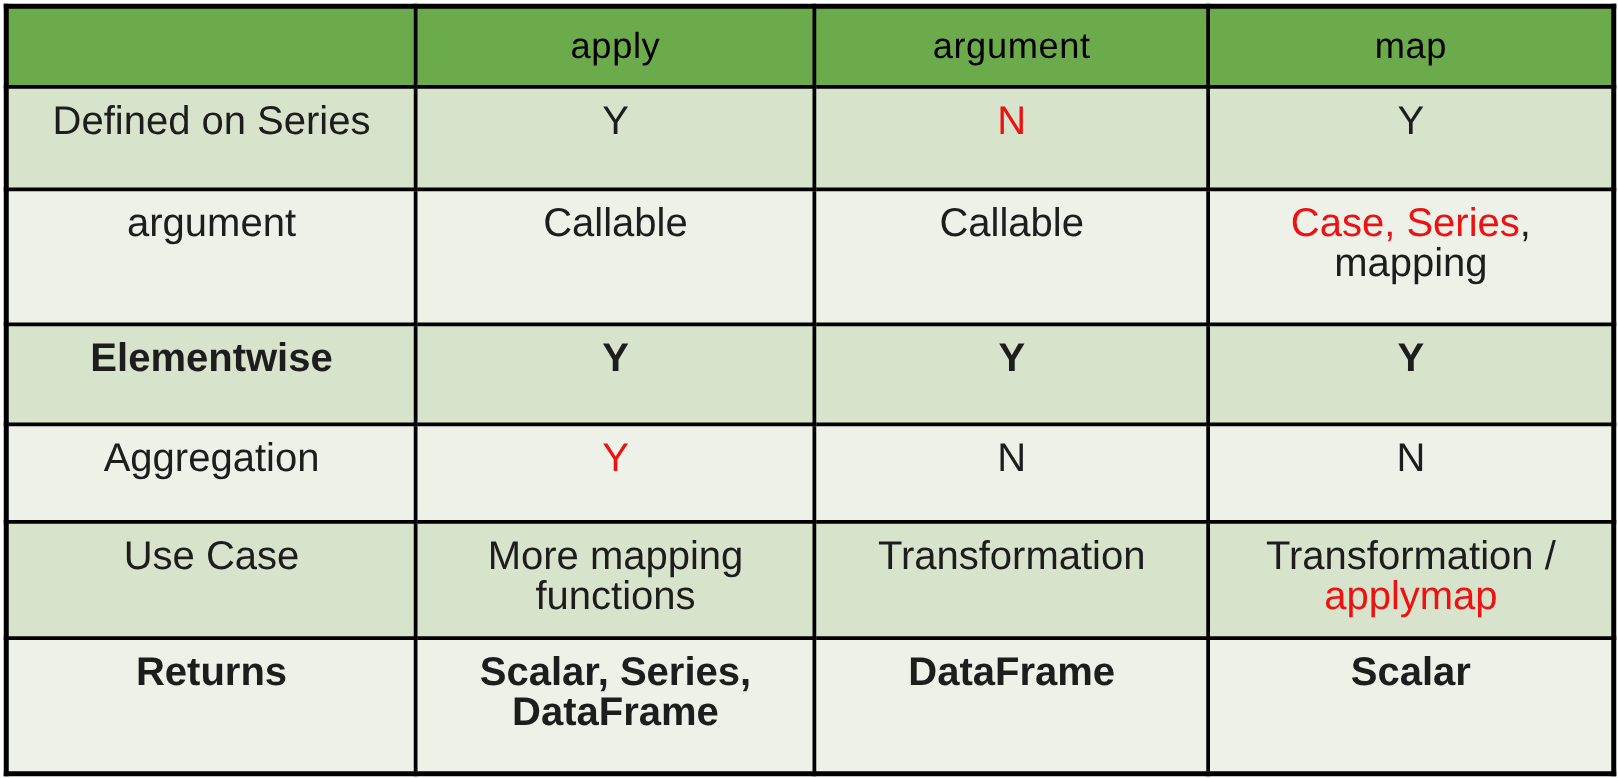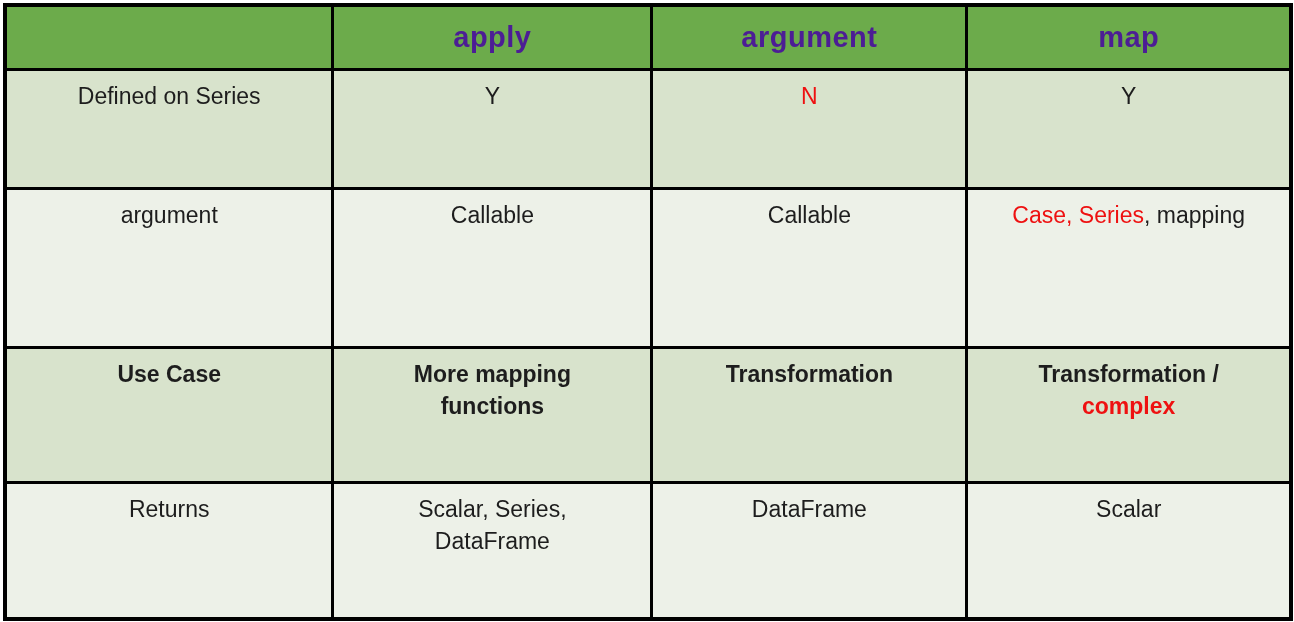--- a/index.html
+++ b/index.html
@@ -31,31 +31,31 @@
   table.cmp col.c3 { width: 24.5%; }
   table.cmp col.c4 { width: 25.2%; }
 
   table.cmp th, table.cmp td {
     border: 3px solid var(--border, #000);
     text-align: center;
     box-sizing: border-box;
   }
   table.cmp thead th {
     background: var(--header-bg, #6cab4b);
-    color: #4c1d95;
+    color: #000000;
     font-size: 29px;
-    font-weight: bold;
+    font-weight: normal;
     vertical-align: middle;
     height: 64px;
     letter-spacing: 0.5px;
   }
   table.cmp tbody td {
     vertical-align: top;
     padding-top: 9px;
-    font-size: 23px;
+    font-size: 32px;
     line-height: 32px;
     color: var(--text, #1d1d1d);
   }
   table.cmp tbody tr:nth-child(odd)  td { background: var(--row-dark, #d8e3cc); }
   table.cmp tbody tr:nth-child(even) td { background: var(--row-light, #edf1e8); }
 
   table.cmp tbody tr:nth-child(1) { height: 68px; }
   table.cmp tbody tr:nth-child(2) { height: 90px; }
   table.cmp tbody tr:nth-child(3) { height: 66px; font-weight: bold; }
   table.cmp tbody tr:nth-child(4) { height: 65px; }
@@ -109,32 +109,60 @@
           </td>
           <td>
             <span class="cell-line"><span>Callable</span></span>
           </td>
           <td>
             <span class="cell-line"><span class="seg-red">Case, Series</span><span>, mapping</span></span>
           </td>
         </tr>
         <tr>
           <td>
+            <span class="cell-line"><span>Elementwise</span></span>
+          </td>
+          <td>
+            <span class="cell-line"><span>Y</span></span>
+          </td>
+          <td>
+            <span class="cell-line"><span>Y</span></span>
+          </td>
+          <td>
+            <span class="cell-line"><span>Y</span></span>
+          </td>
+        </tr>
+        <tr>
+          <td>
+            <span class="cell-line"><span>Aggregation</span></span>
+          </td>
+          <td>
+            <span class="cell-line"><span class="seg-red">Y</span></span>
+          </td>
+          <td>
+            <span class="cell-line"><span>N</span></span>
+          </td>
+          <td>
+            <span class="cell-line"><span>N</span></span>
+          </td>
+        </tr>
+        <tr>
+          <td>
             <span class="cell-line"><span>Use Case</span></span>
           </td>
           <td>
             <span class="cell-line"><span>More mapping</span></span>
             <span class="cell-line"><span>functions</span></span>
           </td>
           <td>
             <span class="cell-line"><span>Transformation</span></span>
           </td>
           <td>
             <span class="cell-line"><span>Transformation /</span></span>
-            <span class="cell-line"><span class="seg-red">complex</span></span>
+            <span class="cell-line"><span class="seg-red">applymap</span></span>
           </td>
         </tr>
         <tr>
           <td>
             <span class="cell-line"><span>Returns</span></span>
           </td>
           <td>
             <span class="cell-line"><span>Scalar, Series,</span></span>
             <span class="cell-line"><span>DataFrame</span></span>
           </td>

